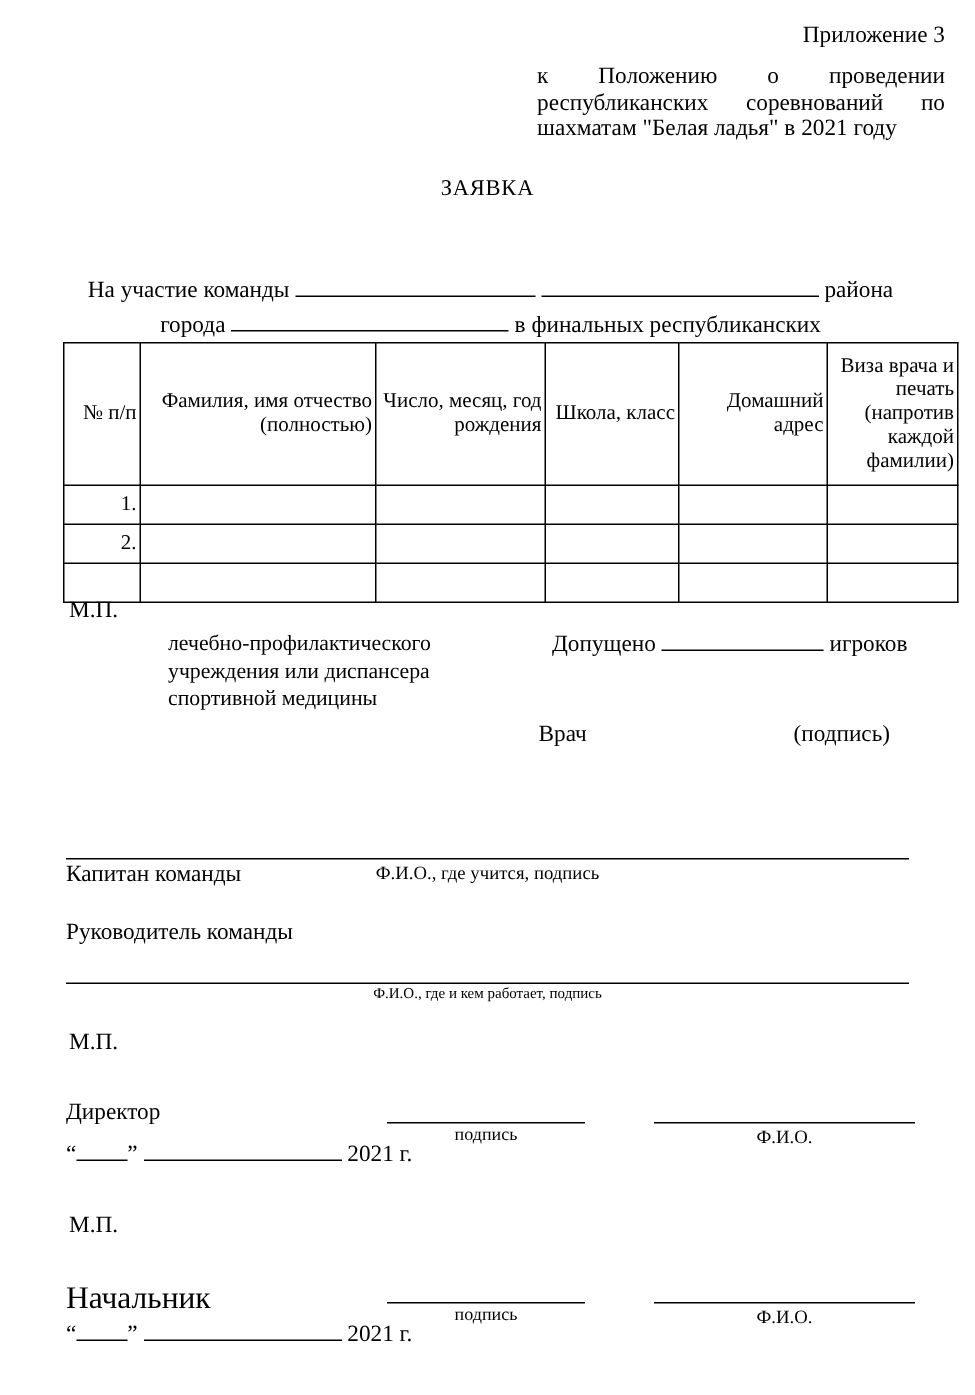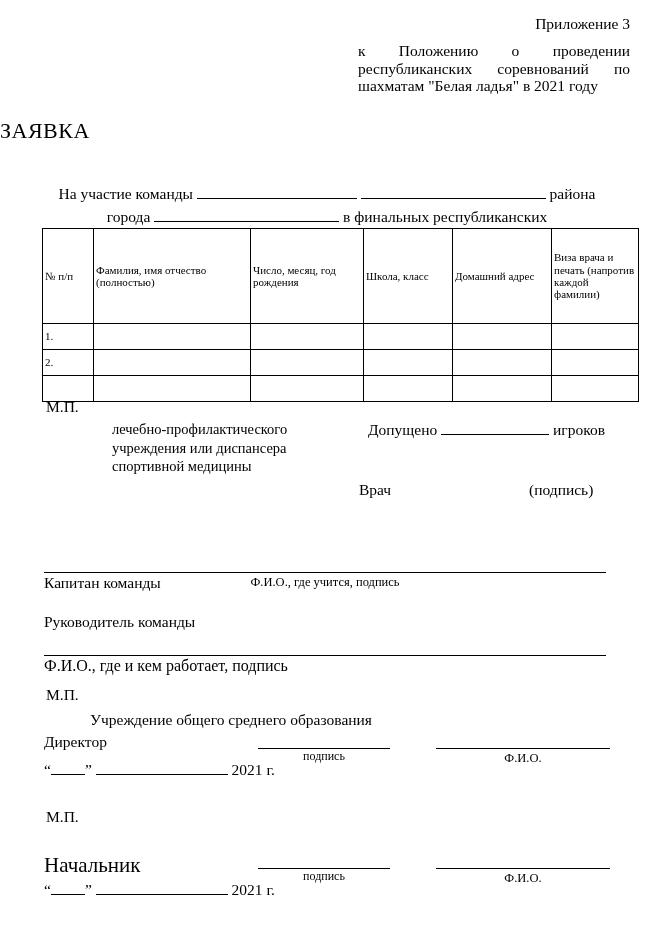--- a/index.html
+++ b/index.html
@@ -42,22 +42,22 @@
     font-size: 15.5px;
     line-height: 1.13;
   }
 
   
   .doc-title {
     position: absolute;
     top: 118px;
     left: 0;
     width: 650px;
-    text-align: left;
-    font-size: 22px;
+    text-align: center;
+    font-size: 15px;
     letter-spacing: 0.5px;
   }
 
   
   .intro {
     position: absolute;
     top: 150px;
     left: 42px;
     width: 570px;
     font-size: 15.5px;
@@ -80,23 +80,23 @@
     position: absolute;
     top: 228px;
     left: 42px;
     width: 566px;
     border-collapse: collapse;
     table-layout: fixed;
   }
   table.app-table th,
   table.app-table td {
     border: 1px solid #000;
-    font-size: 11px;
+    font-size: 14px;
     font-weight: normal;
-    text-align: left;
+    text-align: right;
     vertical-align: middle;
     line-height: 1.12;
     padding: 2px 2px;
   }
   table.app-table th {
     height: 90px;
   }
   table.app-table td {
     height: 21px;
   }
@@ -174,21 +174,22 @@
     left: 44px;
     top: 613px;
     font-size: 15.5px;
   }
   .lead-rule { left: 44px; top: 655px; width: 562px; }
   .lead-caption {
     position: absolute;
     left: 44px;
     top: 657px;
     width: 562px;
-    font-size: 16px;
+    text-align: center;
+    font-size: 10px;
   }
 
   
   .mp2 { position: absolute; left: 46px; top: 686px; font-size: 15.5px; }
   .org1 { position: absolute; left: 90px; top: 711px; font-size: 15.5px; }
   .dir-label { position: absolute; left: 44px; top: 733px; font-size: 15.5px; }
   .sig-rule-a { left: 258px; top: 748px; width: 132px; }
   .sig-rule-b { left: 436px; top: 748px; width: 174px; }
   .cap-podpis-1 { position: absolute; left: 258px; top: 749px; width: 132px; text-align: center; font-size: 12px; }
   .cap-fio-1 { position: absolute; left: 436px; top: 751px; width: 174px; text-align: center; font-size: 12.5px; }
@@ -286,21 +287,20 @@
 
   <div class="cap-label">Капитан команды</div>
   <div class="rule cap-rule"></div>
   <div class="cap-caption">Ф.И.О., где учится, подпись</div>
 
   <div class="lead-label">Руководитель команды</div>
   <div class="rule lead-rule"></div>
   <div class="lead-caption">Ф.И.О., где и кем работает, подпись</div>
 
   <div class="mp2">М.П.</div>
-  <div class="org1">Учреждение общего среднего образования</div>
   <div class="dir-label">Директор</div>
   <div class="rule sig-rule-a"></div>
   <div class="rule sig-rule-b"></div>
   <div class="cap-podpis-1">подпись</div>
   <div class="cap-fio-1">Ф.И.О.</div>
   <div class="date-line-1">
     <span>“</span><span class="u u-short"></span><span>”</span>
     <span class="u u-date"></span>
     <span>2021 г.</span>
   </div>

